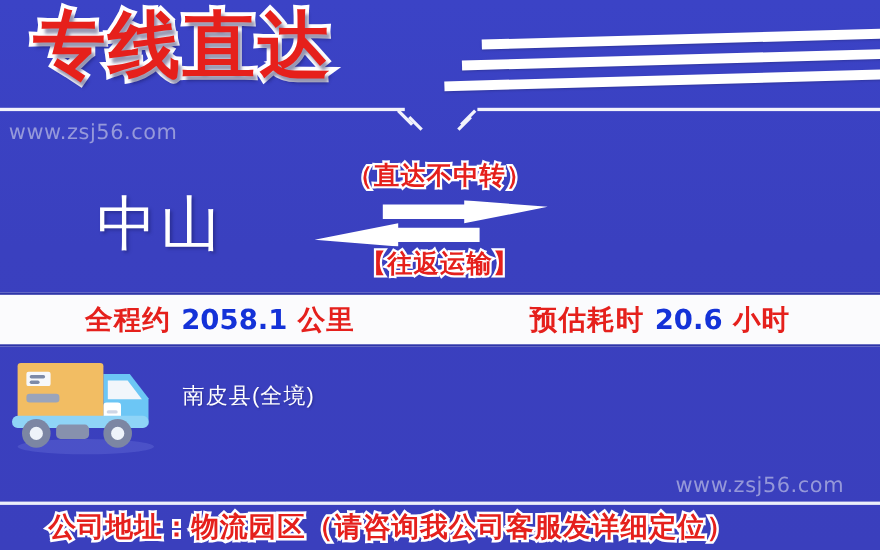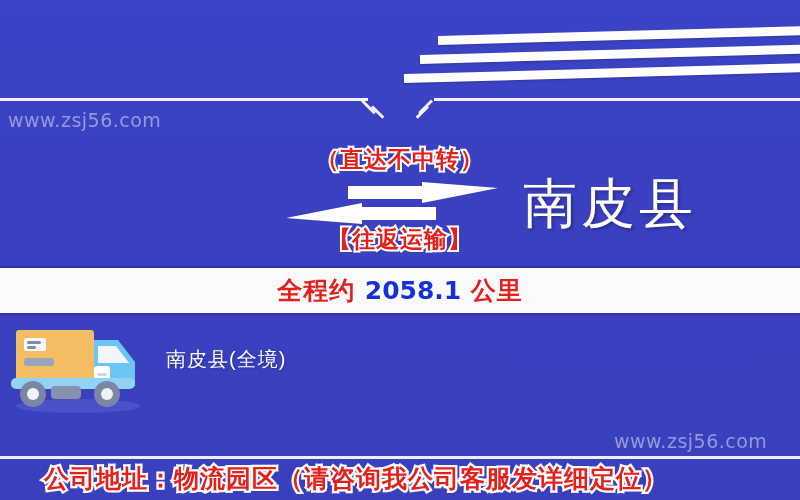--- a/index.html
+++ b/index.html
@@ -105,50 +105,56 @@
 </style>
 </head>
 <body>
 
 <div id="banner">
 
   <div class="stripe s1"></div>
   <div class="stripe s2"></div>
   <div class="stripe s3"></div>
 
+  <div id="title">专线直达</div>
 
   <div class="hr-left"></div>
   <div class="hr-right"></div>
   <div class="chev a"></div>
   <div class="chev b"></div>
   <div class="chev c"></div>
   <div class="chev d"></div>
 
   <div class="watermark" id="wm-top">www.zsj56.com</div>
   <div class="watermark" id="wm-bottom">www.zsj56.com</div>
 
   <div id="route">
     <div class="mid-label" id="label-direct">（直达不中转）</div>
 
+    <div class="city" id="city-origin">中山</div>
 
     <svg id="arrow" viewBox="0 0 212 42">
       <polygon points="212,6 136,0 136,4 62,4 62,17 136,17 136,21" fill="#ffffff"></polygon>
       <polygon points="0,36 76,42 76,38 150,38 150,25 76,25 76,21" fill="#ffffff"></polygon>
     </svg>
 
-    <div class="city" id="city-dest">南皮县</div>
 
     <div class="mid-label" id="label-roundtrip">【往返运输】</div>
   </div>
 
   <div id="statbar">
     <div class="stat">
       <span class="lbl">全程约</span>
       <span class="val">2058.1</span>
       <span class="lbl">公里</span>
+    </div>
+    <div class="stat">
+      <span class="lbl">预估耗时</span>
+      <span class="val">20.6</span>
+      <span class="lbl">小时</span>
     </div>
   </div>
 
   <svg id="truck" viewBox="0 0 150 98">
     <ellipse cx="72" cy="90" rx="62" ry="7" fill="#5a61d0" opacity="0.55"></ellipse>
     <path d="M88 24 L112 24 L129 46 L129 70 L88 70 Z" fill="#6cc6f5"></path>
     <path d="M92 30 L110 30 L123 47 L92 47 Z" fill="#f2f6fb"></path>
     <rect x="88" y="50" width="16" height="18" rx="3" fill="#ffffff"></rect>
     <rect x="91" y="57" width="10" height="3" rx="1.5" fill="#cfd6e6"></rect>
     <rect x="10" y="14" width="78" height="50" rx="3" fill="#f2bd63"></rect>

